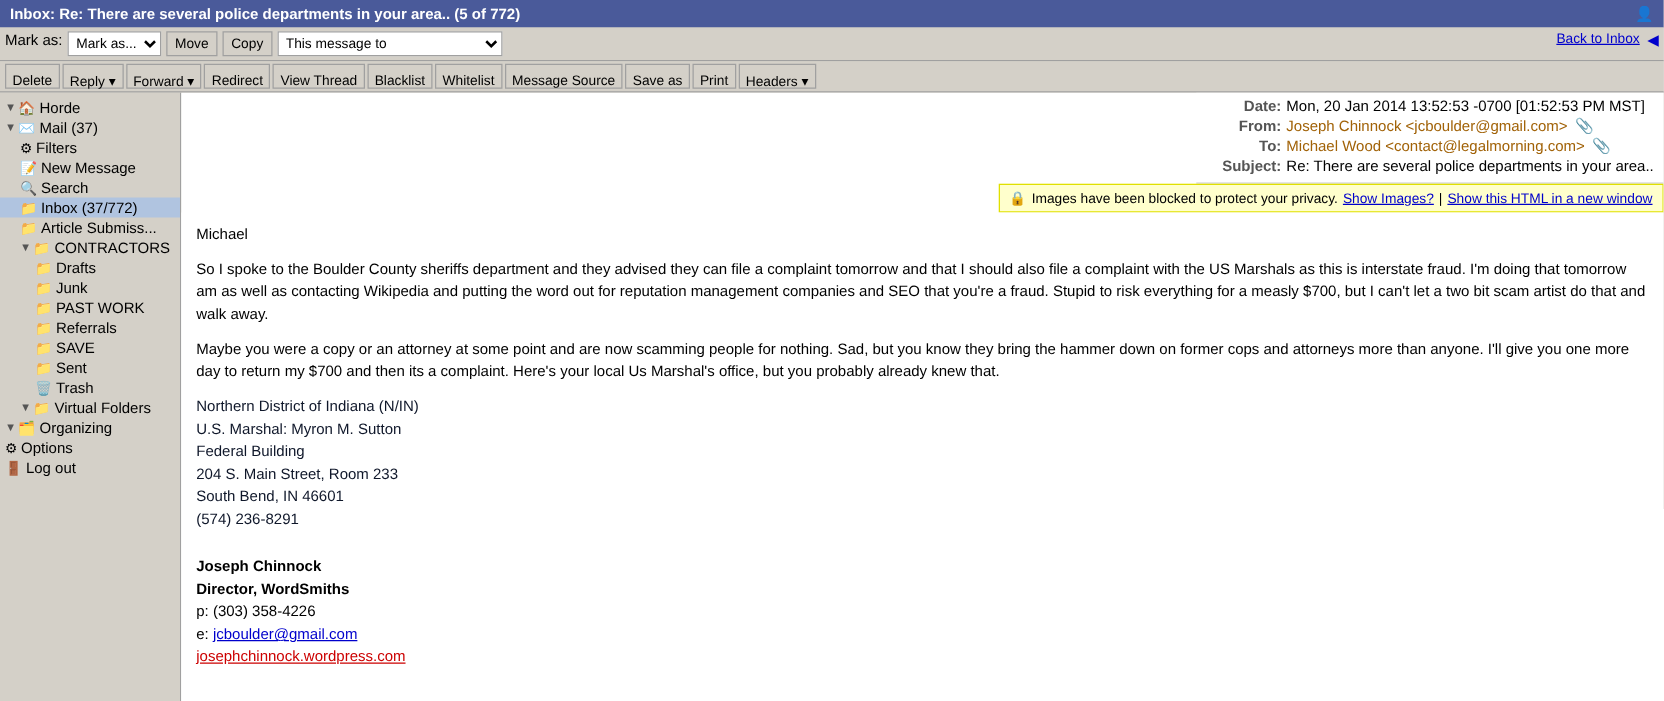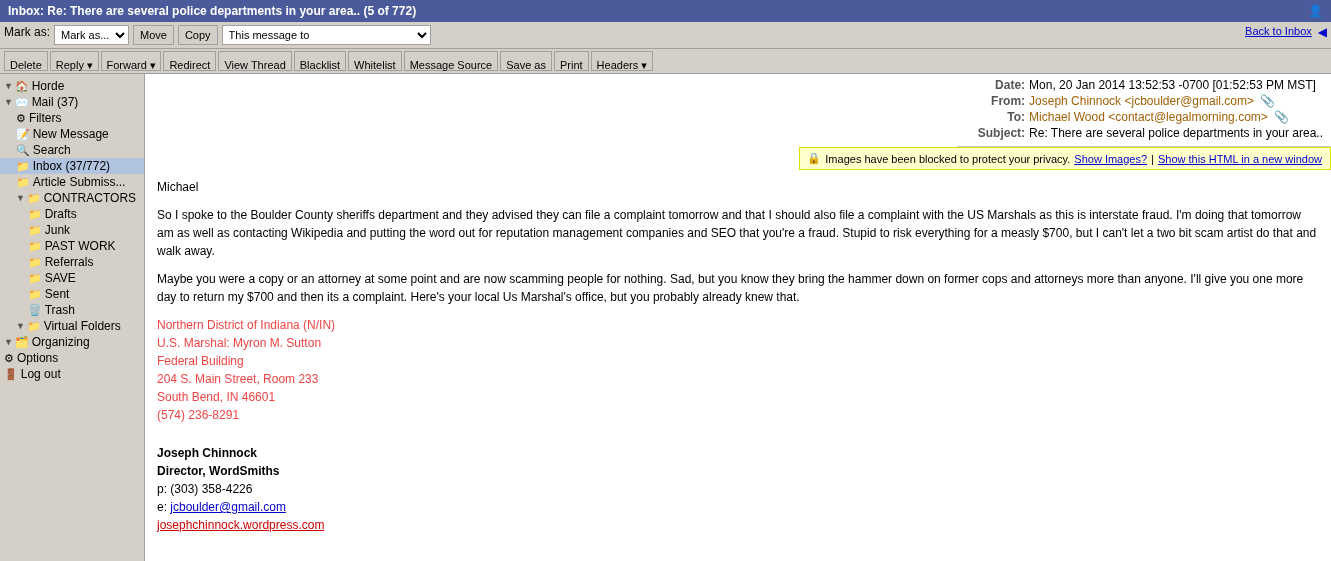--- a/index.html
+++ b/index.html
@@ -136,21 +136,21 @@
     
     #msg-body {
       flex: 1;
       overflow-y: auto;
       padding: 8px 12px;
       font-size: 12px;
       line-height: 1.5;
       background: white;
     }
     #msg-body p { margin-bottom: 10px; }
-    .address-block { color: #ef4444; margin: 8px 0; }
+    .address-block { color: #0f172a; margin: 8px 0; }
     .signature { margin-top: 20px; font-size: 12px; }
     .sig-link { color: #cc0000; text-decoration: underline; }
   </style>
 </head>
 <body>
 
 <div id="title-bar">
   <span>Inbox: Re: There are several police departments in your area.. (5 of 772)</span>
   <span>👤</span>
 </div>
@@ -158,21 +158,21 @@
 <div id="toolbar1">
   <span>Mark as:</span>
   <select class="select-box">
     <option>Mark as...</option>
     <option>Read</option>
     <option>Unread</option>
     <option>Flagged</option>
   </select>
   <button class="toolbar-btn">Move</button>
   <button class="toolbar-btn">Copy</button>
-  <select class="select-box" style="width:209px;">
+  <select class="select-box" style="width:180px;">
     <option>This message to</option>
   </select>
   <span class="back-link">Back to Inbox</span>
   <span style="color:#0000cc; margin-left:2px;">◀</span>
 </div>
 
 <div id="toolbar2">
   <button class="toolbar2-btn">Delete</button>
   <button class="toolbar2-btn dropdown">Reply</button>
   <button class="toolbar2-btn dropdown">Forward</button>

